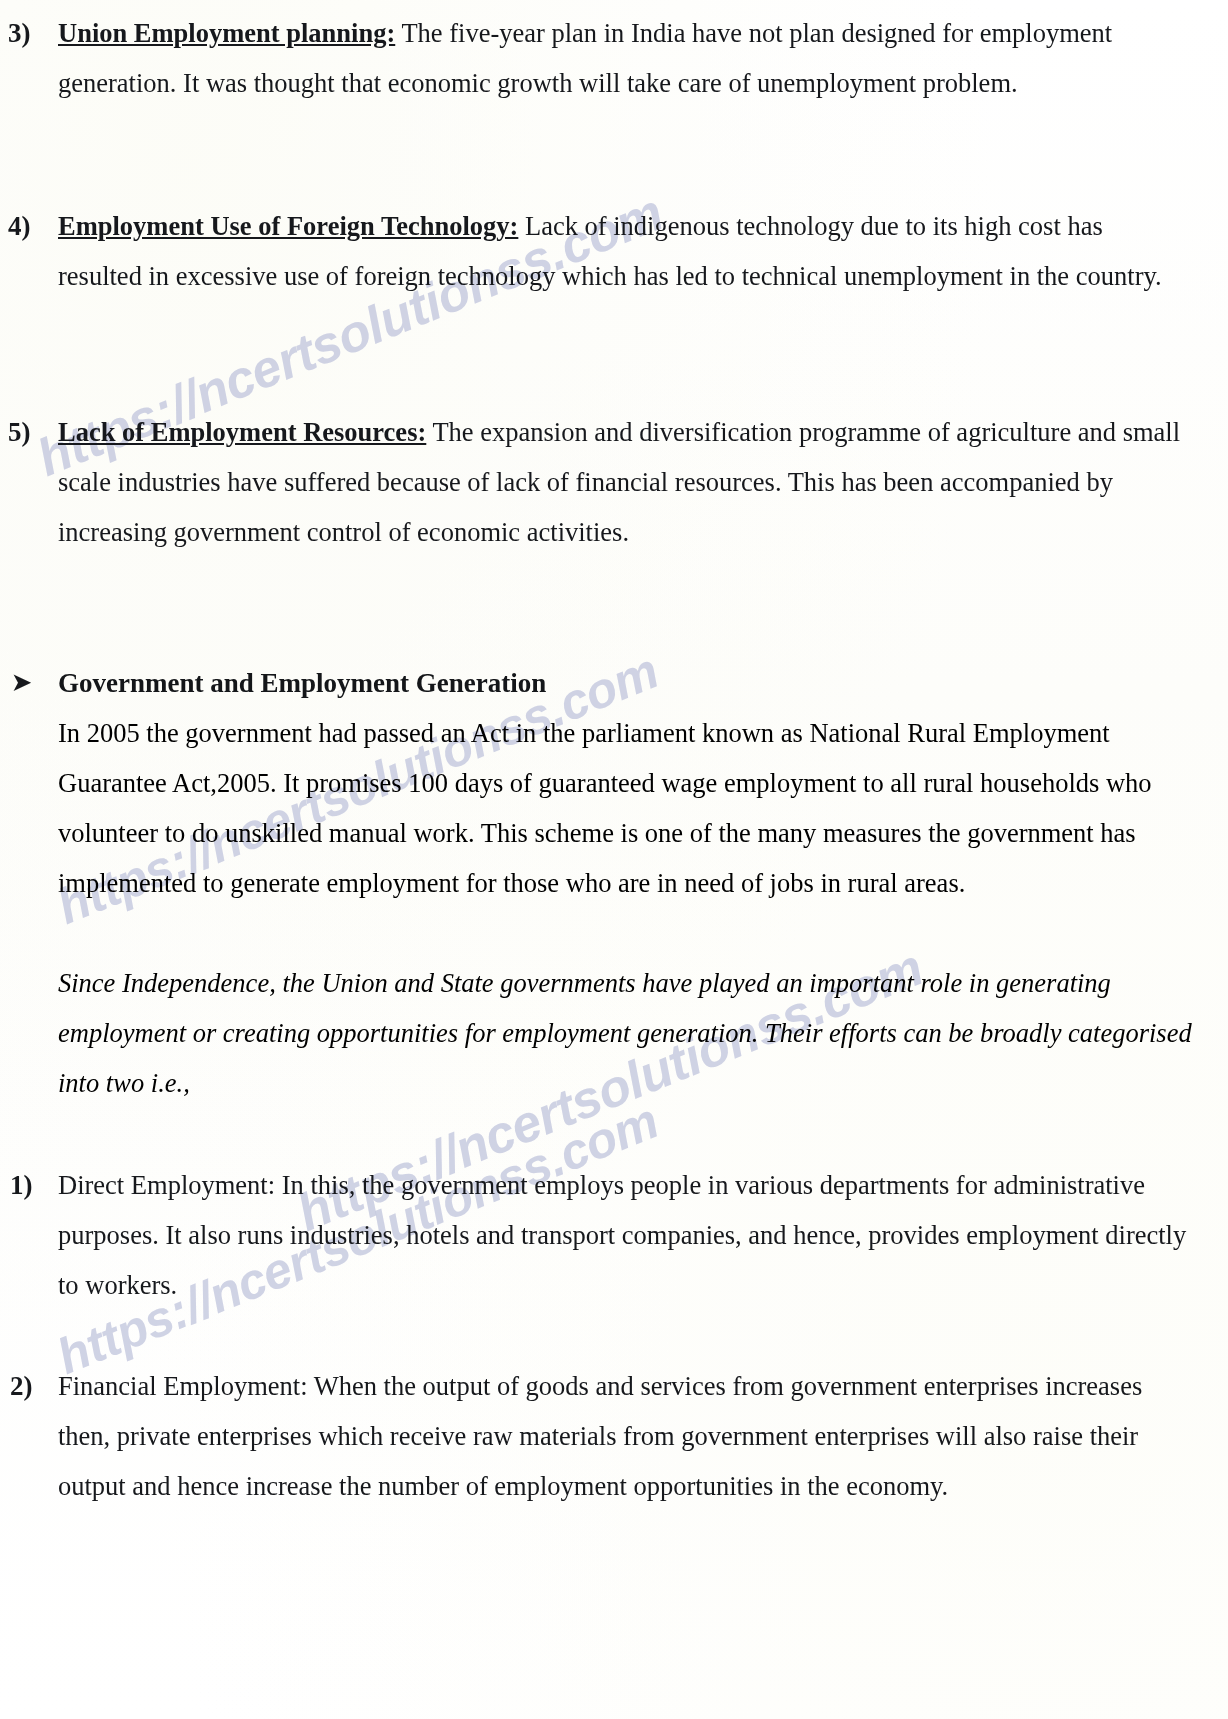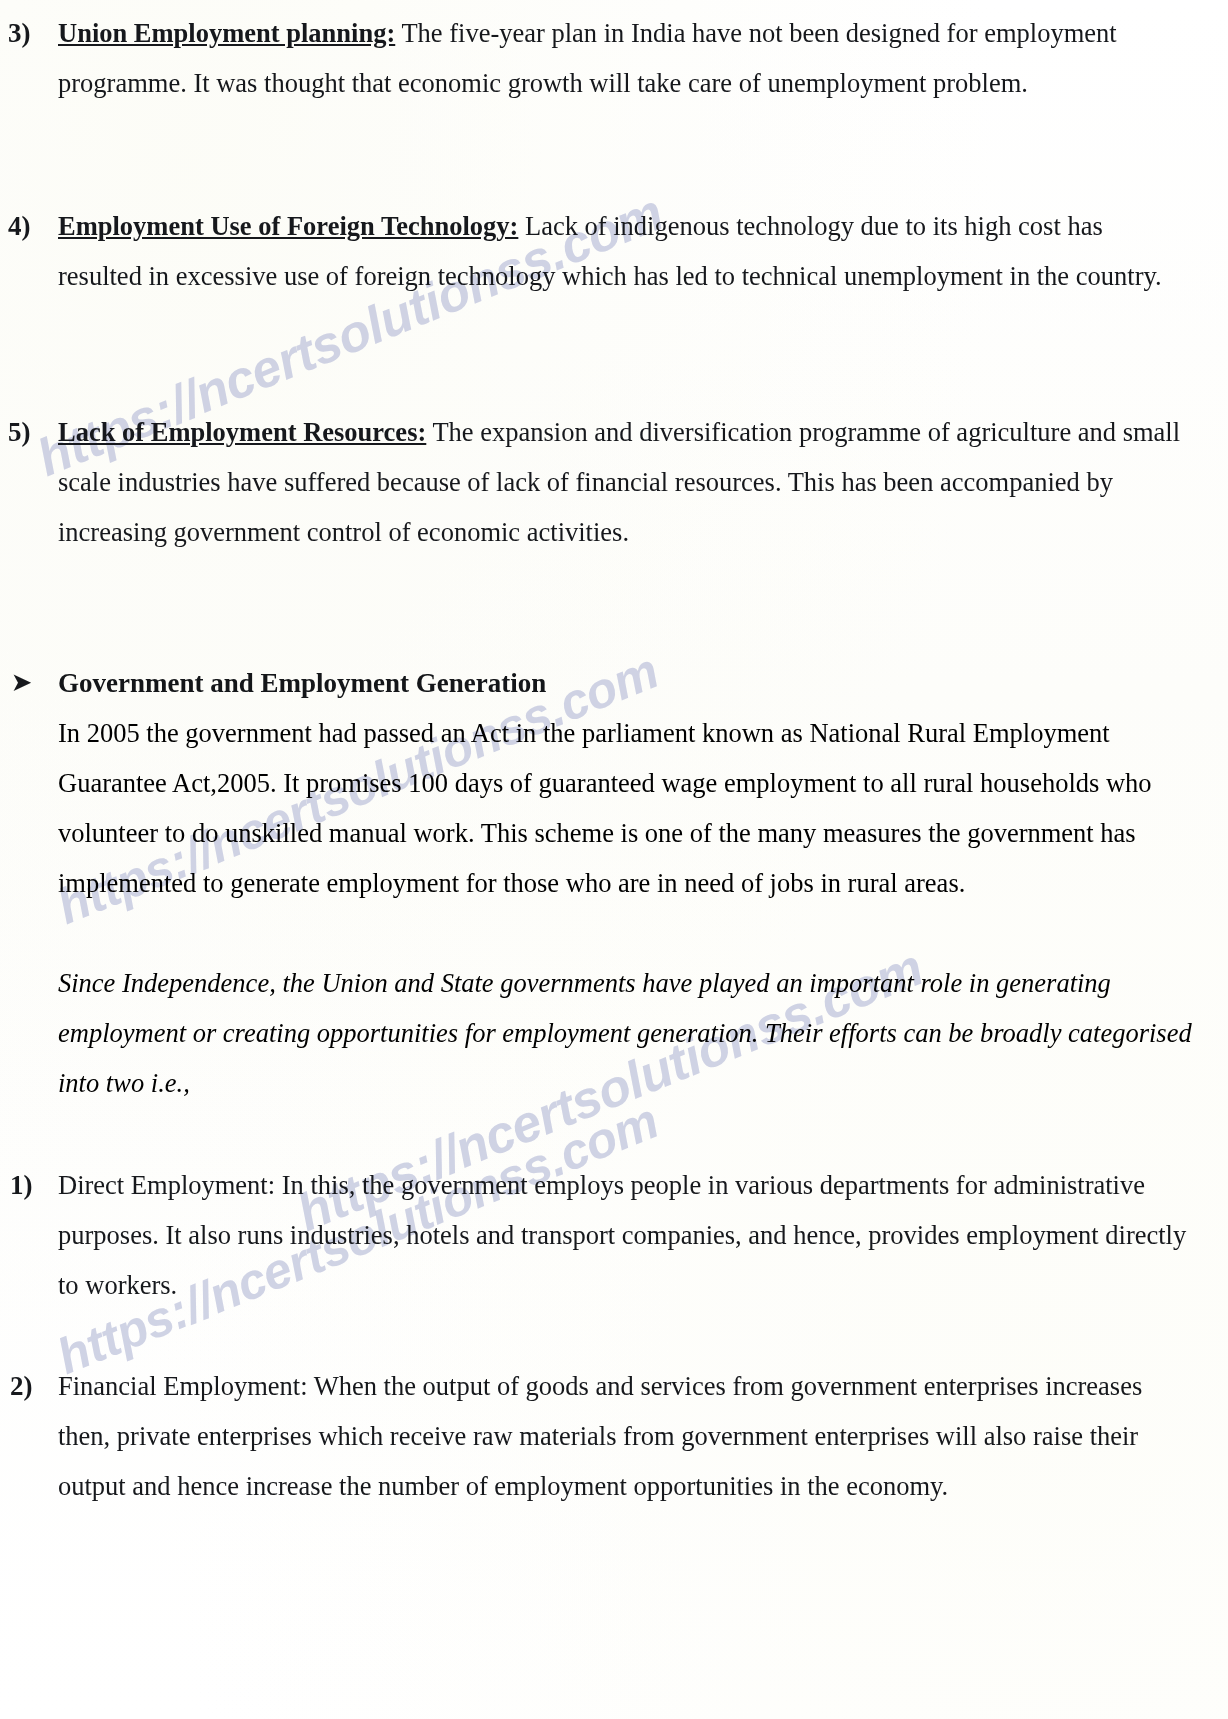--- a/index.html
+++ b/index.html
@@ -133,21 +133,21 @@
     <div class="wm wm-b" style="left:60px; top:880px; transform: rotate(-22deg);">https://ncertsolutionss.com</div>
     <div class="wm wm-b" style="left:60px; top:1330px; transform: rotate(-22deg);">https://ncertsolutionss.com</div>
     <div class="wm wm-a" style="left:300px; top:1185px; transform: rotate(-22deg);">https://ncertsolutionss.com</div>
   </div>
 
   <div class="content">
 
     <div class="blk" style="top:8px;">
       <div class="marker num">3)</div>
       <div class="body-text">
-        <span class="lead-ul">Union Employment planning:</span><span> The five-year plan in India have not been designed for employment programme. It was thought that economic growth will take care of unemployment problem.</span>
+        <span class="lead-ul">Union Employment planning:</span><span> The five-year plan in India have not plan designed for employment generation. It was thought that economic growth will take care of unemployment problem.</span>
       </div>
     </div>
 
     <div class="blk" style="top:201px;">
       <div class="marker num">4)</div>
       <div class="body-text">
         <span class="lead-ul">Employment Use of Foreign Technology:</span><span> Lack of indigenous technology due to its high cost has resulted in excessive use of foreign technology which has led to technical unemployment in the country.</span>
       </div>
     </div>
 

